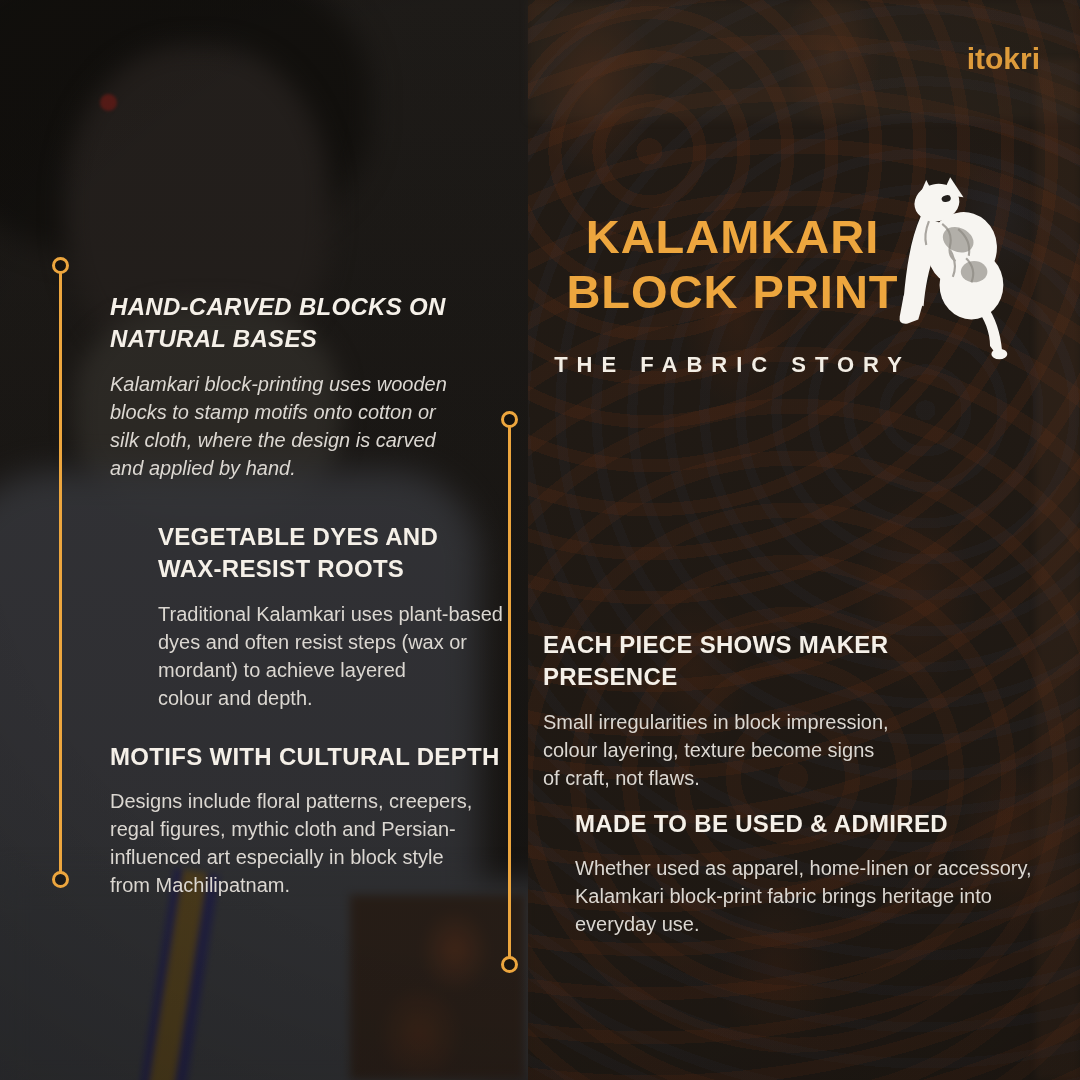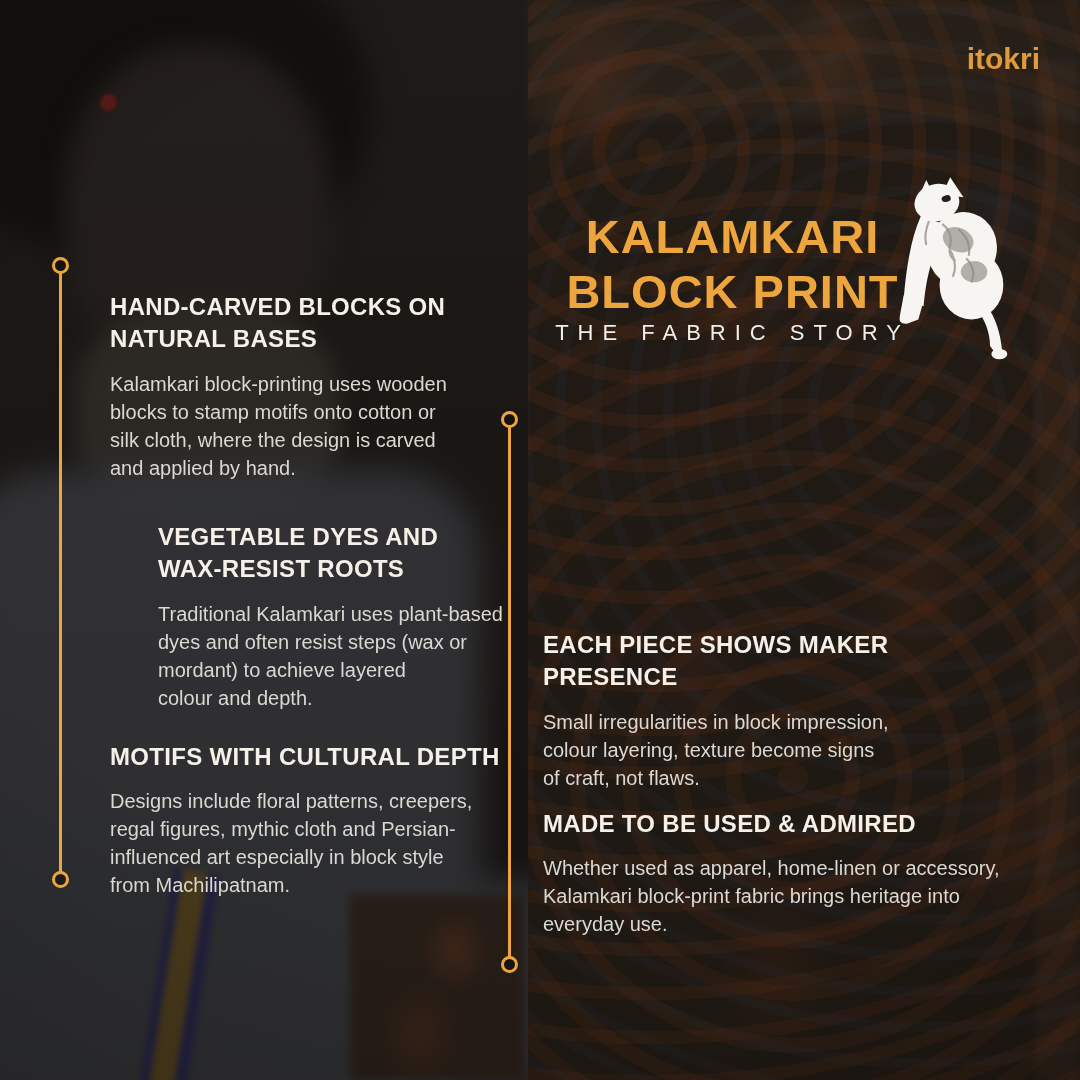--- a/index.html
+++ b/index.html
@@ -41,38 +41,38 @@
   .overlay{inset:0;background:
       radial-gradient(140% 120% at 50% 45%, rgba(0,0,0,0) 35%, rgba(0,0,0,.38) 100%),
       linear-gradient(180deg, rgba(10,8,6,.22), rgba(10,8,6,.34));}
   
   .content{position:absolute;inset:0;z-index:2;}
   .brand{position:absolute;top:42px;right:40px;font-size:30px;font-weight:800;letter-spacing:0;
     color:var(--gold,#d79c3f);opacity:.92;}
   .header{position:absolute;left:520px;top:210px;width:425px;text-align:center;}
   .title{font-size:47px;font-weight:800;line-height:1.17;letter-spacing:1px;color:var(--gold,#eda63e);
     white-space:pre-line;margin:0;}
-  .subtitle{margin-top:0;font-size:22px;font-weight:400;letter-spacing:9px;color:#f3eee5;}
+  .subtitle{margin-top:32px;font-size:22px;font-weight:700;letter-spacing:9px;color:#f3eee5;}
   .cat{position:absolute;left:888px;top:176px;width:135px;height:186px;}
   .vline{position:absolute;width:3px;background:var(--gold,#eda63e);border-radius:2px;}
   .vline.l{left:59px;top:272px;height:602px;}
   .vline.r{left:508px;top:426px;height:533px;}
   .ring{position:absolute;width:11px;height:11px;border:3px solid var(--gold,#eda63e);border-radius:50%;
     background:rgba(18,14,10,.55);}
   .ring.lt{left:52px;top:257px;} .ring.lb{left:52px;top:871px;}
   .ring.rt{left:501px;top:411px;} .ring.rb{left:501px;top:956px;}
   .section{position:absolute;}
   .sec-heading{font-size:24px;font-weight:700;line-height:1.35;letter-spacing:.3px;
     color:var(--heading,#f5f0e8);white-space:pre-line;margin:0;}
   .sec-body{margin-top:14px;font-size:20px;font-weight:400;line-height:1.4;
     color:var(--body,#dbd7d1);white-space:pre-line;}
   .col-l{left:110px;width:400px;}
   .col-r{left:543px;width:500px;}
-  .s-l0{top:291px;} .s-l1{top:521px;margin-left:48px;} .s-l2{top:741px;}
-  .s-r0{top:437px;} .s-r1{top:629px;} .s-r2{top:808px;}
+  .s-l0{top:291px;font-style:italic;} .s-l1{top:521px;margin-left:48px;} .s-l2{top:741px;}
+  .s-r0{top:437px;} .s-r1{top:629px;} .s-r2{top:808px;margin-left:32px;}
 </style>
 </head>
 <body>
 
 <div class="canvas">
 
   <div class="bg">
     <div class="man-hair"></div>
     <div class="man-face"></div>
     <div class="man-bindi"></div>

